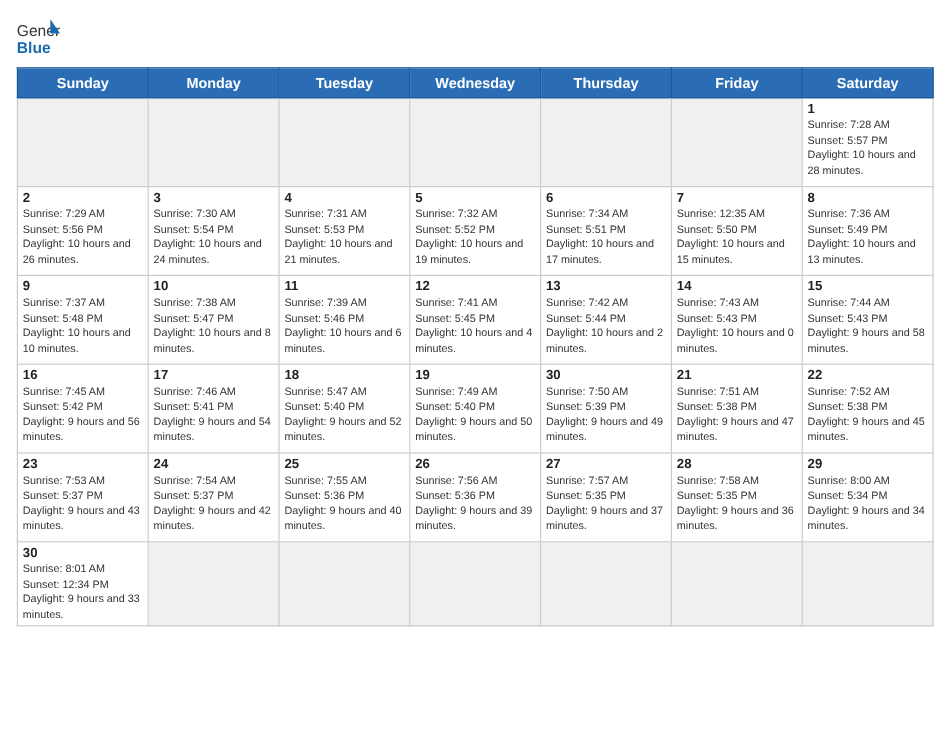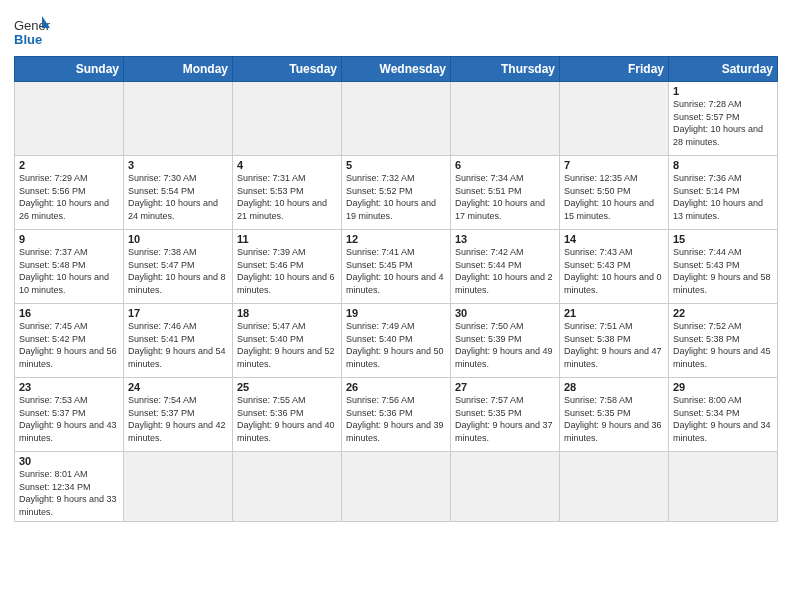--- a/index.html
+++ b/index.html
@@ -50,21 +50,21 @@
       width: 100%;
       border-collapse: collapse;
       table-layout: fixed;
     }
     .calendar-table th {
       background: #2a6db5;
       color: #fff;
       font-size: 12px;
       font-weight: bold;
       padding: 5px 4px;
-      text-align: right;
+      text-align: center;
       border: 1px solid #1a5a9a;
     }
     .calendar-table td {
       border: 1px solid #ccc;
       vertical-align: top;
       padding: 3px 4px;
       font-size: 9.5px;
       color: #333;
       height: 74px;
       background: #fff;
@@ -143,21 +143,21 @@
           <td><span class="day-number">5</span><span class="sun-info">Sunrise: 7:32 AM
 Sunset: 5:52 PM
 Daylight: 10 hours and 19 minutes.</span></td>
           <td><span class="day-number">6</span><span class="sun-info">Sunrise: 7:34 AM
 Sunset: 5:51 PM
 Daylight: 10 hours and 17 minutes.</span></td>
           <td><span class="day-number">7</span><span class="sun-info">Sunrise: 12:35 AM
 Sunset: 5:50 PM
 Daylight: 10 hours and 15 minutes.</span></td>
           <td><span class="day-number">8</span><span class="sun-info">Sunrise: 7:36 AM
-Sunset: 5:14 PM
+Sunset: 5:49 PM
 Daylight: 10 hours and 13 minutes.</span></td>
         </tr>
         <tr>
           <td><span class="day-number">9</span><span class="sun-info">Sunrise: 7:37 AM
 Sunset: 5:48 PM
 Daylight: 10 hours and 10 minutes.</span></td>
           <td><span class="day-number">10</span><span class="sun-info">Sunrise: 7:38 AM
 Sunset: 5:47 PM
 Daylight: 10 hours and 8 minutes.</span></td>
           <td><span class="day-number">11</span><span class="sun-info">Sunrise: 7:39 AM

